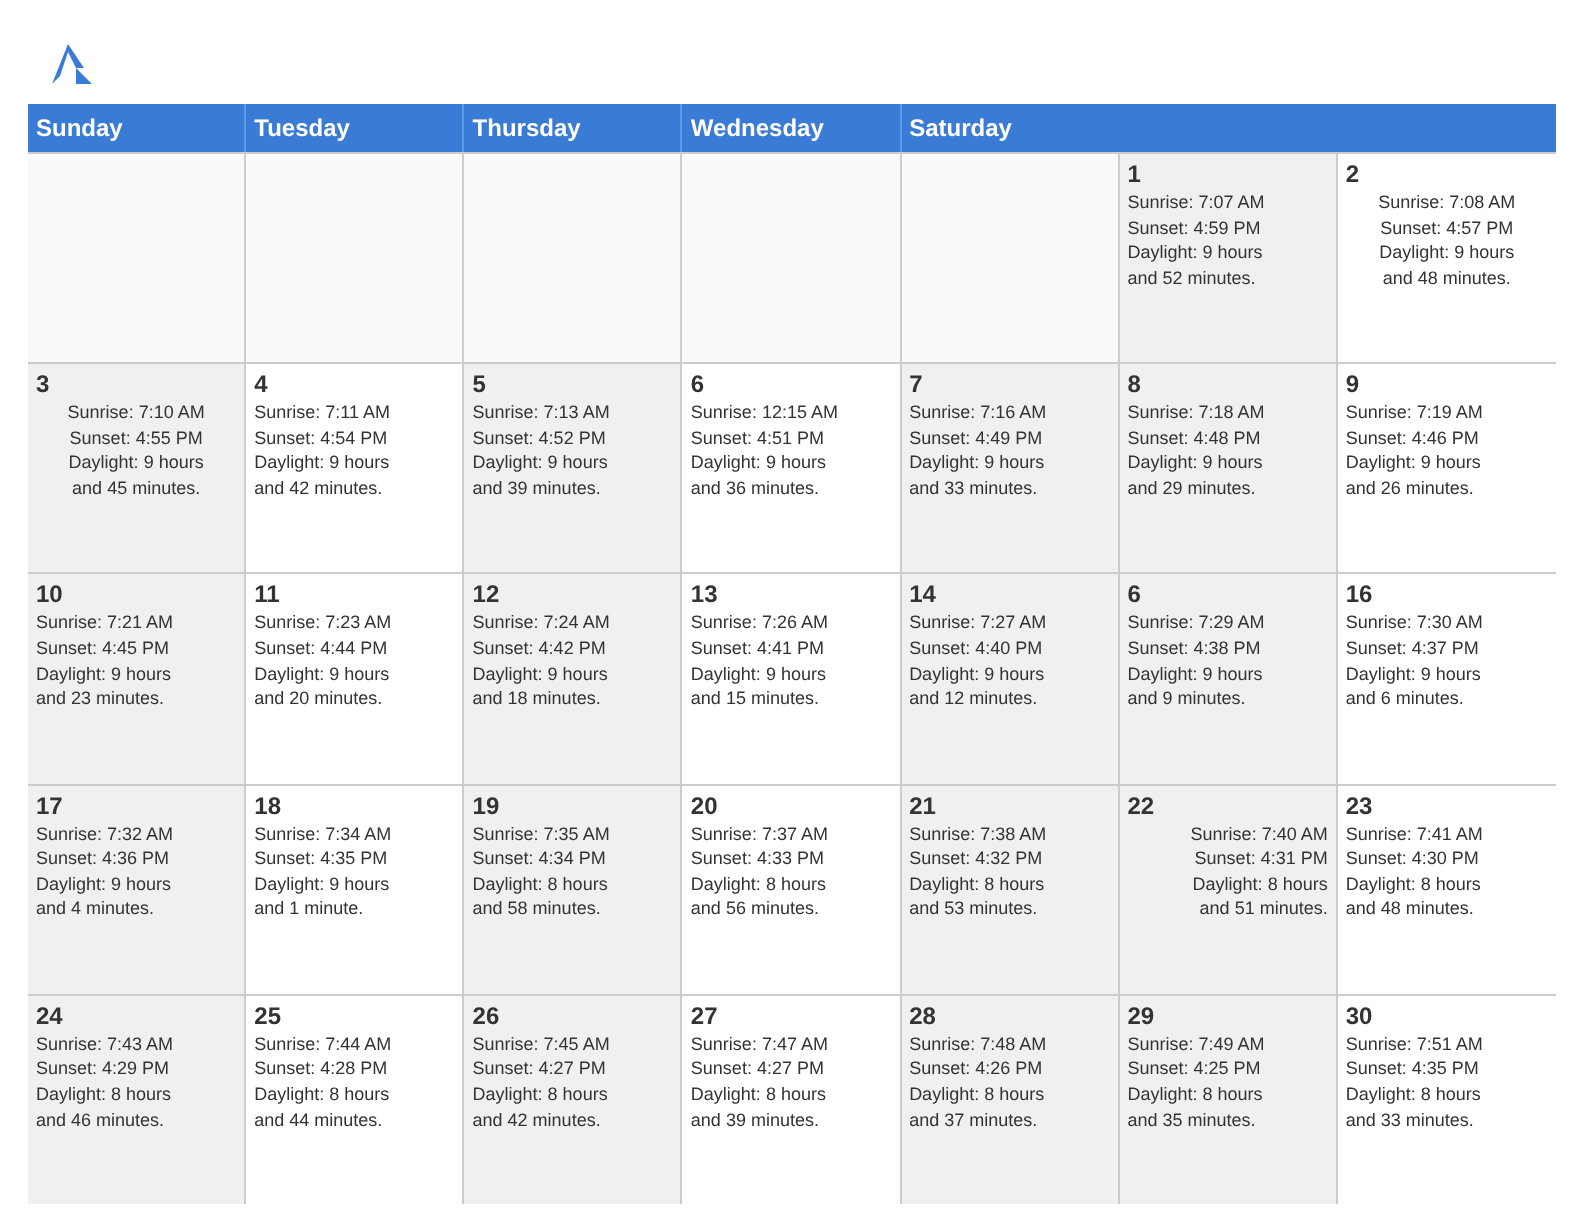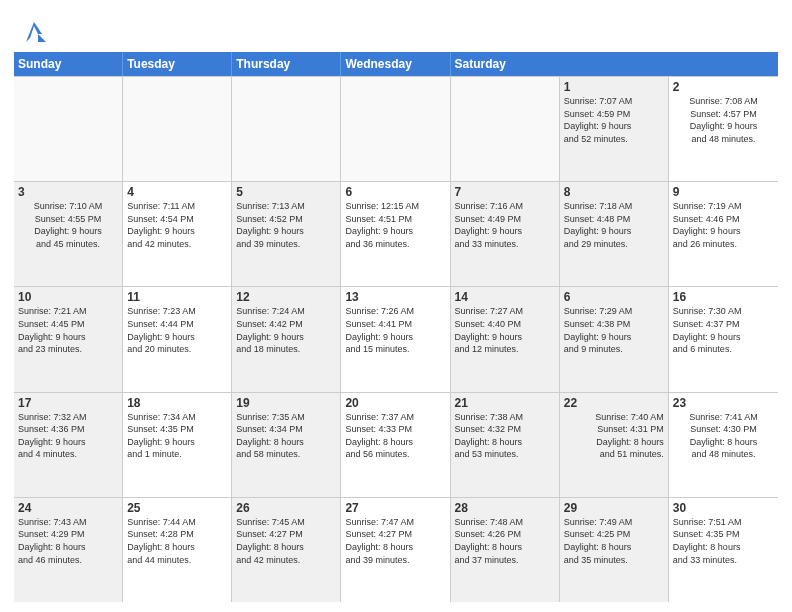--- a/index.html
+++ b/index.html
@@ -304,21 +304,21 @@
           </div>
           <div class="cal-cell shaded">
             <span class="day-num">22</span>
             <div class="day-info" style="white-space: pre-line; text-align: right;">Sunrise: 7:40 AM
 Sunset: 4:31 PM
 Daylight: 8 hours
 and 51 minutes.</div>
           </div>
           <div class="cal-cell">
             <span class="day-num">23</span>
-            <div class="day-info" style="white-space: pre-line; text-align: center;">Sunrise: 7:41 AM
+            <div class="day-info" style="white-space: pre-line;">Sunrise: 7:41 AM
 Sunset: 4:30 PM
 Daylight: 8 hours
 and 48 minutes.</div>
           </div>
         </div>
         <div class="cal-row">
           <div class="cal-cell shaded">
             <span class="day-num">24</span>
             <div class="day-info" style="white-space: pre-line;">Sunrise: 7:43 AM
 Sunset: 4:29 PM

